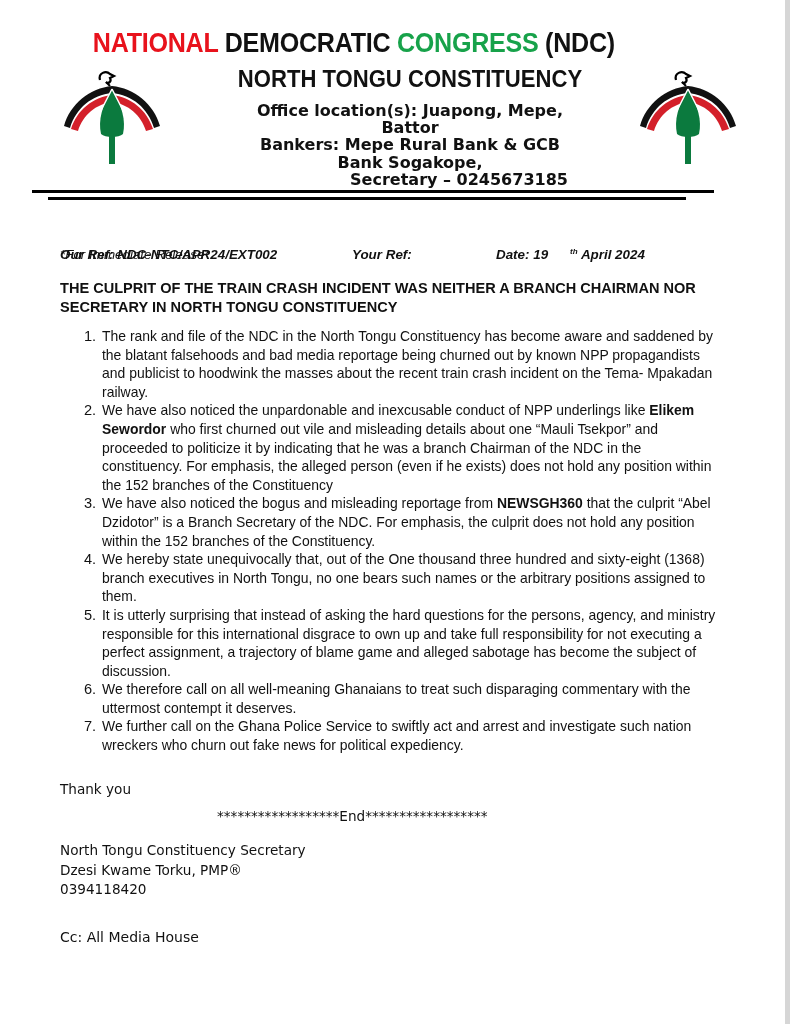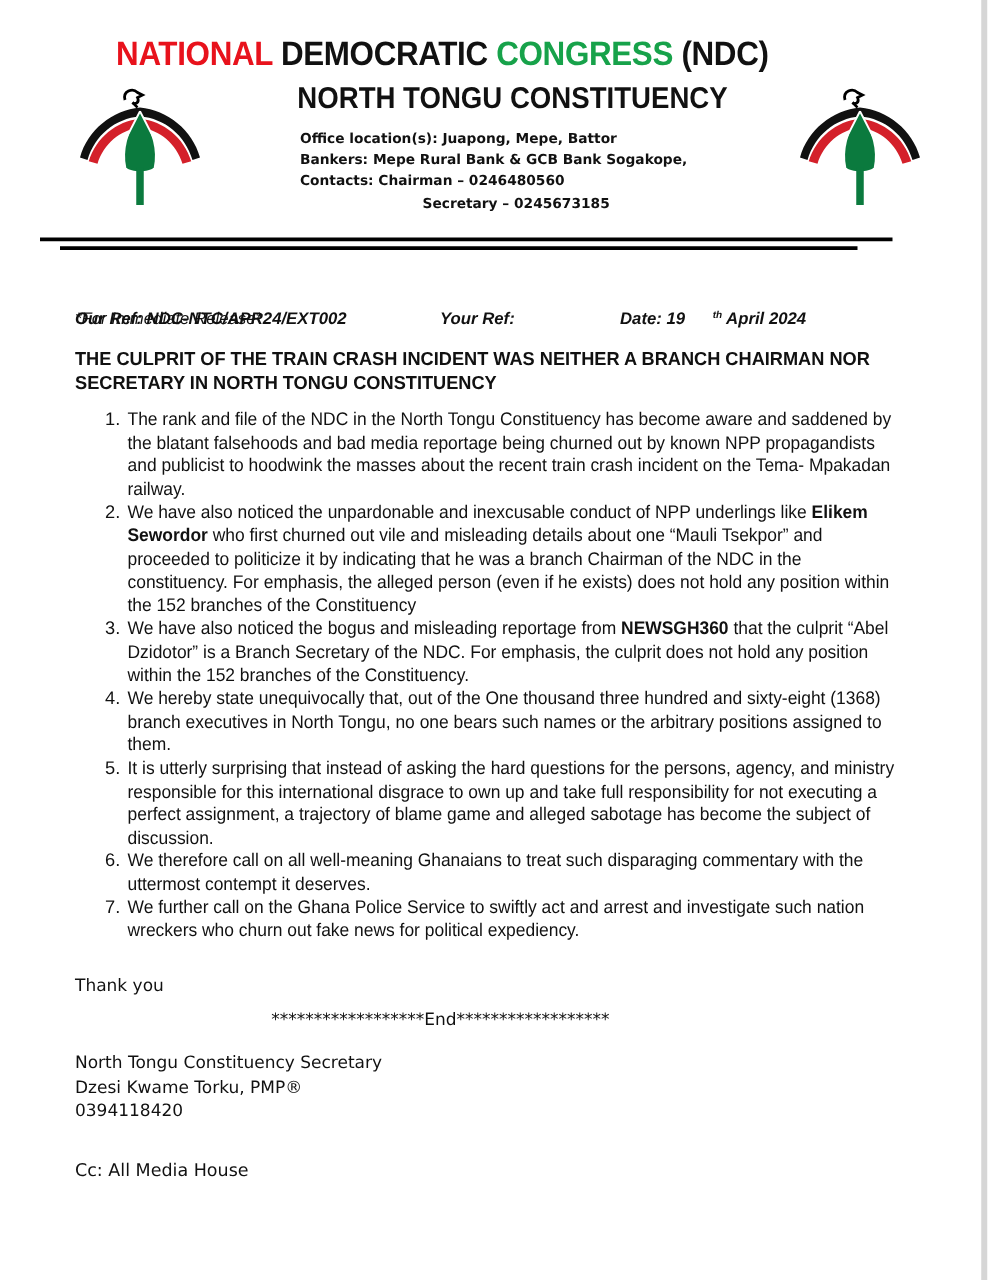--- a/index.html
+++ b/index.html
@@ -17,22 +17,22 @@
   .hdr-title .green { color: #17a24a; }
   .hdr-sub {
     position: absolute; left: 0; top: 65px; width: 820px; text-align: center;
     font-family: "Liberation Sans", sans-serif; font-weight: bold; font-size: 24px;
     transform: scaleX(0.92); transform-origin: 410px 0;
   }
   .logo { position: absolute; width: 100px; height: 100px; }
   .logo.left { left: 62px; top: 68px; }
   .logo.right { left: 638px; top: 68px; }
   .office {
-    position: absolute; left: 240px; top: 102px; width: 340px; text-align: left;
-    font-weight: bold; font-size: 11px; line-height: 17.2px;
+    position: absolute; left: 240px; top: 102px; width: 340px; text-align: center;
+    font-weight: bold; font-size: 16px; line-height: 17.2px;
   }
   .office .sec { padding-left: 98px; }
   .rule1 { position: absolute; left: 32px; top: 190px; width: 682px; height: 3px; background: #000; }
   .rule2 { position: absolute; left: 48px; top: 197px; width: 638px; height: 3px; background: #000; }
   .refs {
     position: absolute; top: 220px; font-family: "Liberation Sans", sans-serif;
     font-style: italic; font-weight: bold; font-size: 13.4px; margin-top: 27px;
   }
   .ref-our { left: 60px; }
   .ref-your { left: 352px; }
@@ -85,21 +85,20 @@
   <path d="M2 58 C8 36 28 20 50 18 C72 20 92 36 98 58 L92 60 C86 40 70 27 50 25 C30 27 14 40 8 60 Z" fill="#111"></path>
   <path d="M9 61 C15 42 31 29 50 27 C69 29 85 42 91 61 L84 63 C79 47 66 36 50 34 C34 36 21 47 16 63 Z" fill="#d4202a"></path>
   <path d="M50 21 C40 38 36 52 39 66 C43 70 57 70 61 66 C64 52 60 38 50 21 Z" fill="#0b7a3e"></path>
   <path d="M47 66 L47 96 L53 96 L53 66 Z" fill="#0b7a3e"></path>
   <path d="M50 21 L30 60 M50 21 L70 60" stroke="#fff" stroke-width="1.5"></path>
 </svg>
 
 <div class="office">
   <div>Office location(s): Juapong, Mepe, Battor</div>
   <div>Bankers: Mepe Rural Bank &amp; GCB Bank Sogakope,</div>
-  <div>Contacts: Chairman – 0246480560</div>
   <div class="sec">Secretary – 0245673185</div>
 </div>
 
 <div class="rule1"></div>
 <div class="rule2"></div>
 
 <div class="refs ref-our">Our Ref: NDC-NTC/APR24/EXT002</div>
 <div class="refs ref-your">Your Ref:</div>
 <div class="refs ref-date"><span>Date: 19</span><sup>th</sup><span> April 2024</span></div>
 

